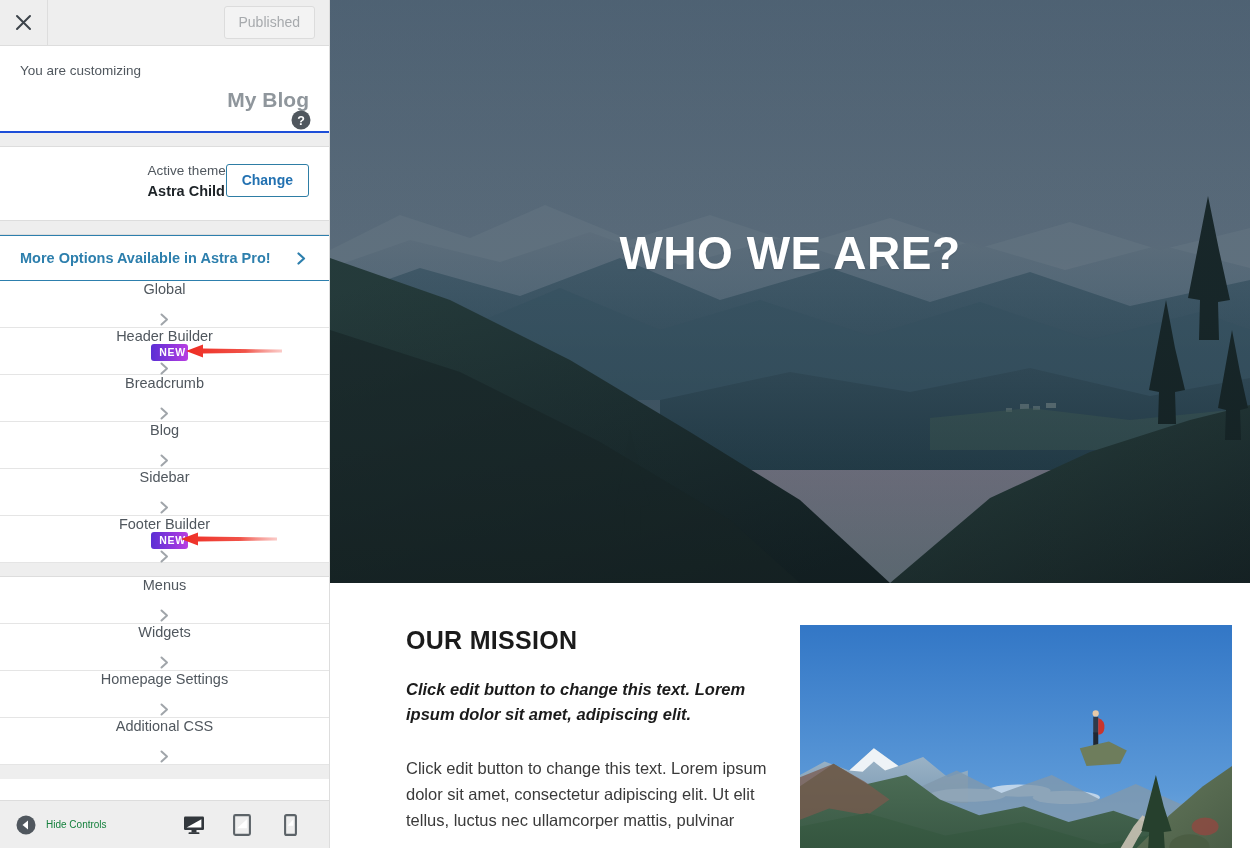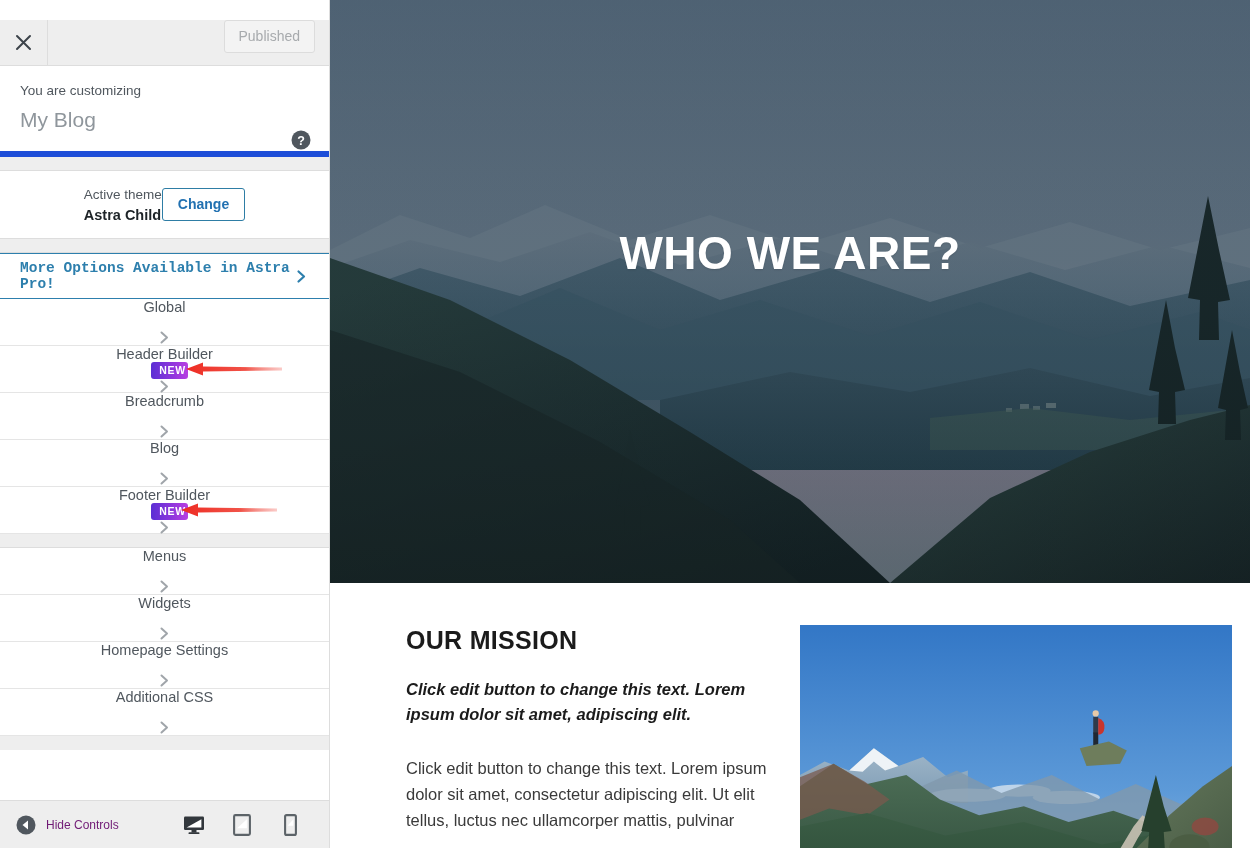--- a/index.html
+++ b/index.html
@@ -18,23 +18,22 @@
     display: flex; flex-direction: column;
     position: relative;
     border-right: 1px solid #ddd;
     flex: 0 0 330px;
   }
 
   
   .cust-header {
     height: 46px; flex: 0 0 46px;
     background: #eeeeee;
-    display: flex; align-items: flex-start;
+    display: flex; align-items: center;
     border-bottom: 1px solid #ddd;
-    margin-top: 20px;
   }
   .close-btn {
     width: 48px; height: 45px;
     display: flex; align-items: center; justify-content: center;
     border-right: 1px solid #ddd;
     background: #eeeeee;
     cursor: pointer;
   }
   .close-btn svg { display: block; }
   .header-spacer { flex: 1; }
@@ -48,45 +47,45 @@
     font-size: 14px;
     line-height: 1.2;
     cursor: default;
   }
 
   
   .cust-title-block {
     padding: 16px 20px 18px 20px;
     background: #fff;
     position: relative;
-    border-bottom: 6px solid #1d4ed8;
+    border-bottom: 2px solid #1d4ed8;
   }
   .cust-kicker {
     font-size: 13.5px; color: #50575e; line-height: 1.4;
   }
   .cust-sitename {
-    font-size: 21px; color: #8f969c; font-weight: 400;
-    margin-top: 5px; line-height: 1.3;
+    font-size: 21px; color: #8f969c; font-weight: 700;
+    margin-top: 5px; line-height: 1.3; text-align: right;
   }
   .help-icon {
     position: absolute; top: 64px; right: 18px;
     width: 20px; height: 20px;
     cursor: pointer;
   }
 
   .gap-divider {
     height: 14px; flex: 0 0 14px;
     background: #eeeeee;
     border-bottom: 1px solid #ddd;
   }
 
   
   .theme-block {
-    padding: 14px 20px 15px 20px;
-    display: flex; align-items: center; justify-content: center;
+    padding: 14px 20px 21px 20px;
+    display: flex; align-items: center; justify-content: flex-end;
     border-bottom: 1px solid #ddd;
     background: #fff;
   }
   .theme-label { font-size: 13.5px; color: #50575e; line-height: 1.5; }
   .theme-name { font-size: 14.5px; color: #1d2327; font-weight: 700; margin-top: 2px; }
   .change-btn {
     padding: 7px 15px;
     border: 1px solid #2e7da5;
     border-radius: 3px;
     background: #fff;
@@ -101,21 +100,20 @@
   .menu-scroll { flex: 1; overflow: hidden; background: #fff; }
 
   .pro-row {
     display: flex; align-items: center;
     height: 46px;
     padding: 0 20px;
     border-top: 1px solid #2d7fad;
     border-bottom: 1px solid #2d7fad;
     cursor: pointer;
     background: #fff;
-    font-family: Liberation Mono, monospace;
   }
   .pro-row .label {
     flex: 1;
     font-size: 14.5px;
     color: #2d7fad;
     font-weight: 600;
   }
   .chev-blue { color: #2d7fad; }
 
   .menu-item {
@@ -164,21 +162,21 @@
     border-top: 1px solid #ddd;
     display: flex; align-items: center;
     padding: 0 14px 0 16px;
     position: relative;
   }
   .hide-controls {
     display: flex; align-items: center; gap: 10px;
     cursor: pointer;
   }
   .hide-controls .hc-label {
-    font-size: 12px; color: #701a75;
+    font-size: 10px; color: #15803d;
   }
   .device-btns {
     margin-left: auto;
     display: flex; align-items: center; gap: 22px;
     padding-right: 12px;
   }
   .device-btn {
     width: 26px; height: 30px;
     display: flex; align-items: center; justify-content: center;
     cursor: pointer;
@@ -362,20 +360,29 @@
       <div class="menu-item">
         <span class="label">Blog</span>
         <span class="grow"></span>
         <span class="chev">
           <svg width="15" height="15" viewBox="0 0 15 15">
               <path d="M4.5 2.5 L10 7.5 L4.5 12.5" stroke="#a0a5aa" stroke-width="2" fill="none" stroke-linecap="round" stroke-linejoin="round"></path>
             </svg>
         </span>
       </div>
 
+      <div class="menu-item">
+        <span class="label">Sidebar</span>
+        <span class="grow"></span>
+        <span class="chev">
+          <svg width="15" height="15" viewBox="0 0 15 15">
+              <path d="M4.5 2.5 L10 7.5 L4.5 12.5" stroke="#a0a5aa" stroke-width="2" fill="none" stroke-linecap="round" stroke-linejoin="round"></path>
+            </svg>
+        </span>
+      </div>
 
       <div class="menu-item">
         <span class="label">Footer Builder</span>
         <span class="new-badge">NEW</span>
         <span class="grow"></span>
         <svg class="arrow-annot" style="left:181px; top:16px; width:96px;" viewBox="0 0 96 14">
           <defs>
             <linearGradient id="arrGrad2" x1="0" y1="0" x2="1" y2="0">
               <stop offset="0" stop-color="#ee2b22" stop-opacity="1"></stop>
               <stop offset="0.62" stop-color="#f04a3f" stop-opacity="0.95"></stop>

